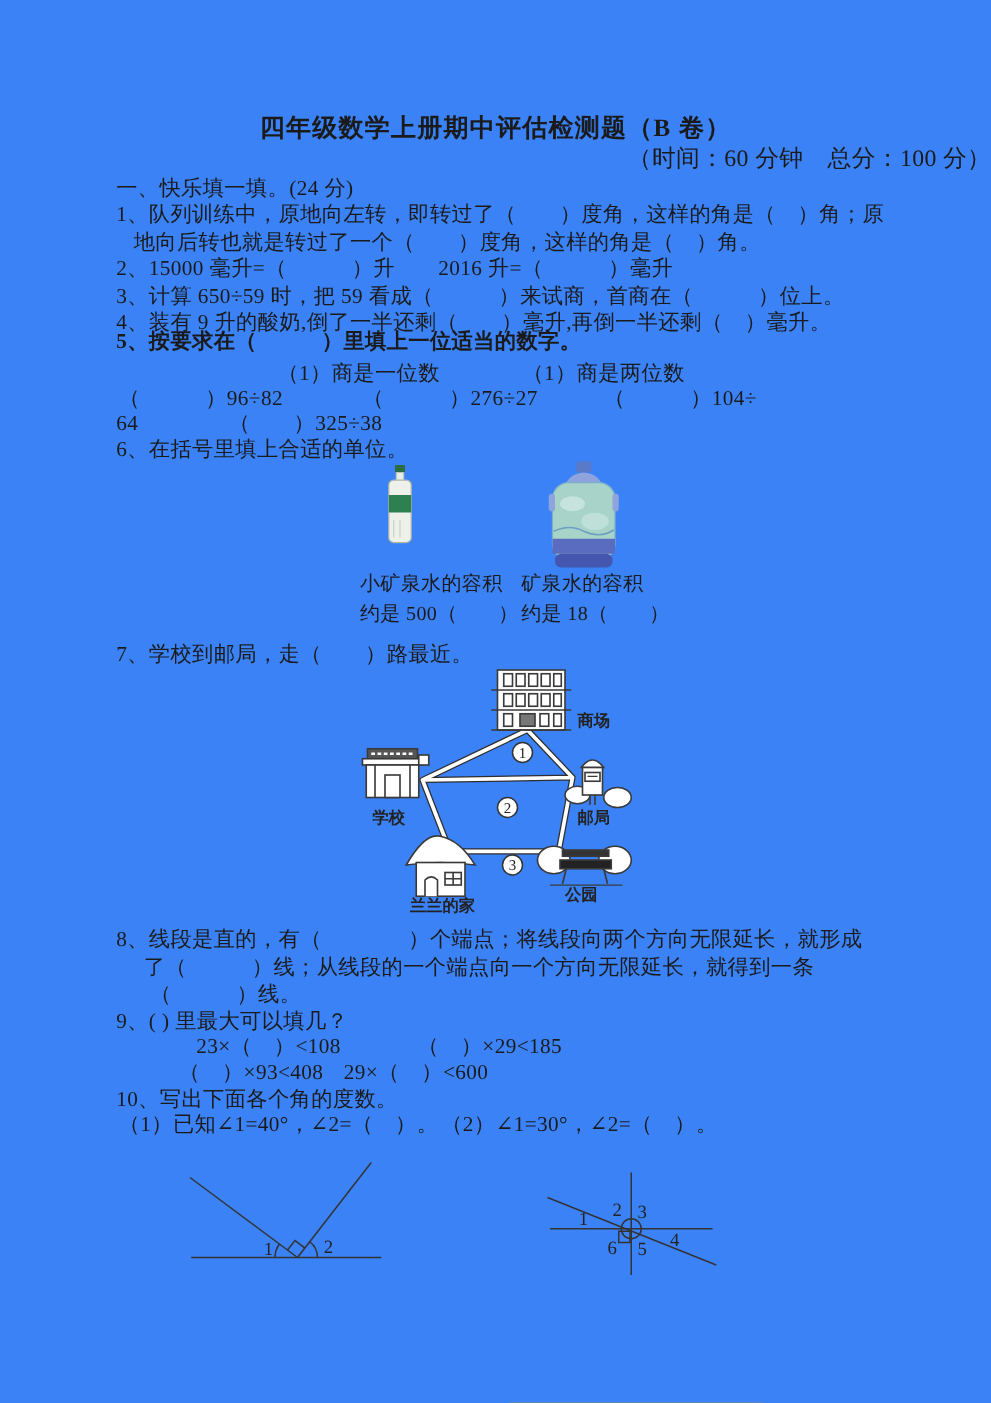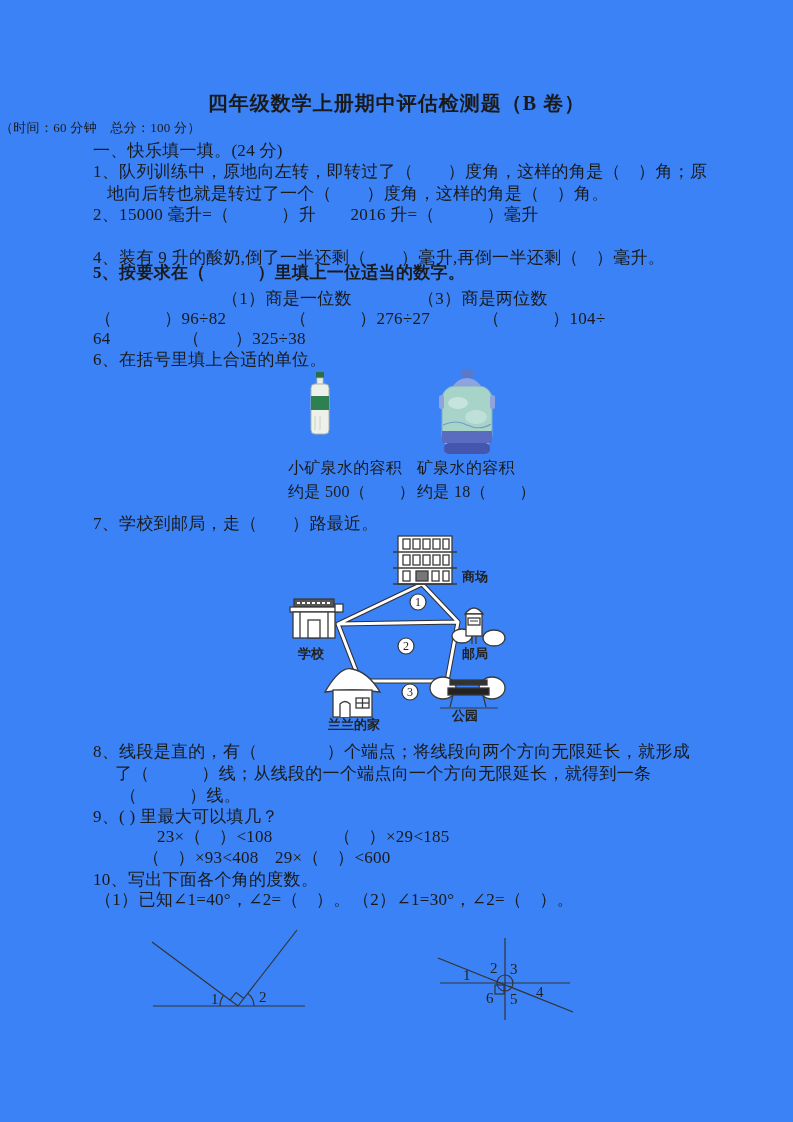--- a/index.html
+++ b/index.html
@@ -17,21 +17,21 @@
     position:absolute;
     white-space:nowrap;
     font-size:17px;
     line-height:20px;
     letter-spacing:0.3px;
   }
   .title {
     left:0; right:0; text-align:center;
     font-size:20px; font-weight:bold; letter-spacing:1px;
   }
-  .subtitle { left:0; right:0; text-align:left; font-size:13px; }
+  .subtitle { left:0; right:0; text-align:right; font-size:19px; }
   .caption { font-size:16px; }
   svg { position:absolute; display:block; }
   svg text { font-family:"Liberation Serif","DejaVu Serif",serif; fill:#222; }
   .sketch { stroke:#3a3a3a; fill:none; stroke-width:1.3; }
   .road-outer { stroke:#2e2e2e; fill:none; stroke-width:5; stroke-linejoin:round; }
   .road-inner { stroke:#ffffff; fill:none; stroke-width:3; stroke-linejoin:round; }
   .map-label { font-size:13px; font-weight:bold; }
   .route-num { font-size:12px; }
   .geo { stroke:#333; stroke-width:1.2; fill:none; }
   .geo-label { font-size:15px; }
@@ -42,24 +42,25 @@
 <div class="page">
 
   <div class="line title" style="top:93px;">四年级数学上册期中评估检测题（B 卷）</div>
   <div class="line subtitle" style="top:118px;">（时间：60 分钟　总分：100 分）</div>
   <div class="line" style="left:93px; top:141px;">一、快乐填一填。(24 分)</div>
 
   <div class="line" style="left:93px; top:162px;">1、队列训练中，原地向左转，即转过了（　　）度角，这样的角是（　）角；原</div>
   <div class="line" style="left:107px; top:184px;">地向后转也就是转过了一个（　　）度角，这样的角是（　）角。</div>
 
   <div class="line" style="left:93px; top:205px;">2、15000 毫升=（　　　）升　　2016 升=（　　　）毫升</div>
+  <div class="line" style="left:93px; top:227px;">3、计算 650÷59 时，把 59 看成（　　　）来试商，首商在（　　　）位上。</div>
   <div class="line" style="left:93px; top:248px;">4、装有 9 升的酸奶,倒了一半还剩（　　）毫升,再倒一半还剩（　）毫升。</div>
   <div class="line" style="left:93px; top:263px;font-weight:bold;">5、按要求在（　　　）里填上一位适当的数字。</div>
   <div class="line" style="left:222px; top:289px;">（1）商是一位数</div>
-  <div class="line" style="left:418px; top:289px;">（3）商是两位数</div>
+  <div class="line" style="left:418px; top:289px;">（1）商是两位数</div>
   <div class="line" style="left:95px;  top:309px;">（　　　）96÷82</div>
   <div class="line" style="left:290px; top:309px;">（　　　）276÷27</div>
   <div class="line" style="left:483px; top:309px;">（　　　）104÷</div>
   <div class="line" style="left:93px;  top:329px;">64</div>
   <div class="line" style="left:183px; top:329px;">（　　）325÷38</div>
 
   <div class="line" style="left:93px; top:350px;">6、在括号里填上合适的单位。</div>
 
   <svg style="left:307px; top:372px;" width="26" height="64" viewBox="0 0 26 64">
     <rect x="9" y="0" width="8" height="6" rx="1" fill="#2d6b45"></rect>

